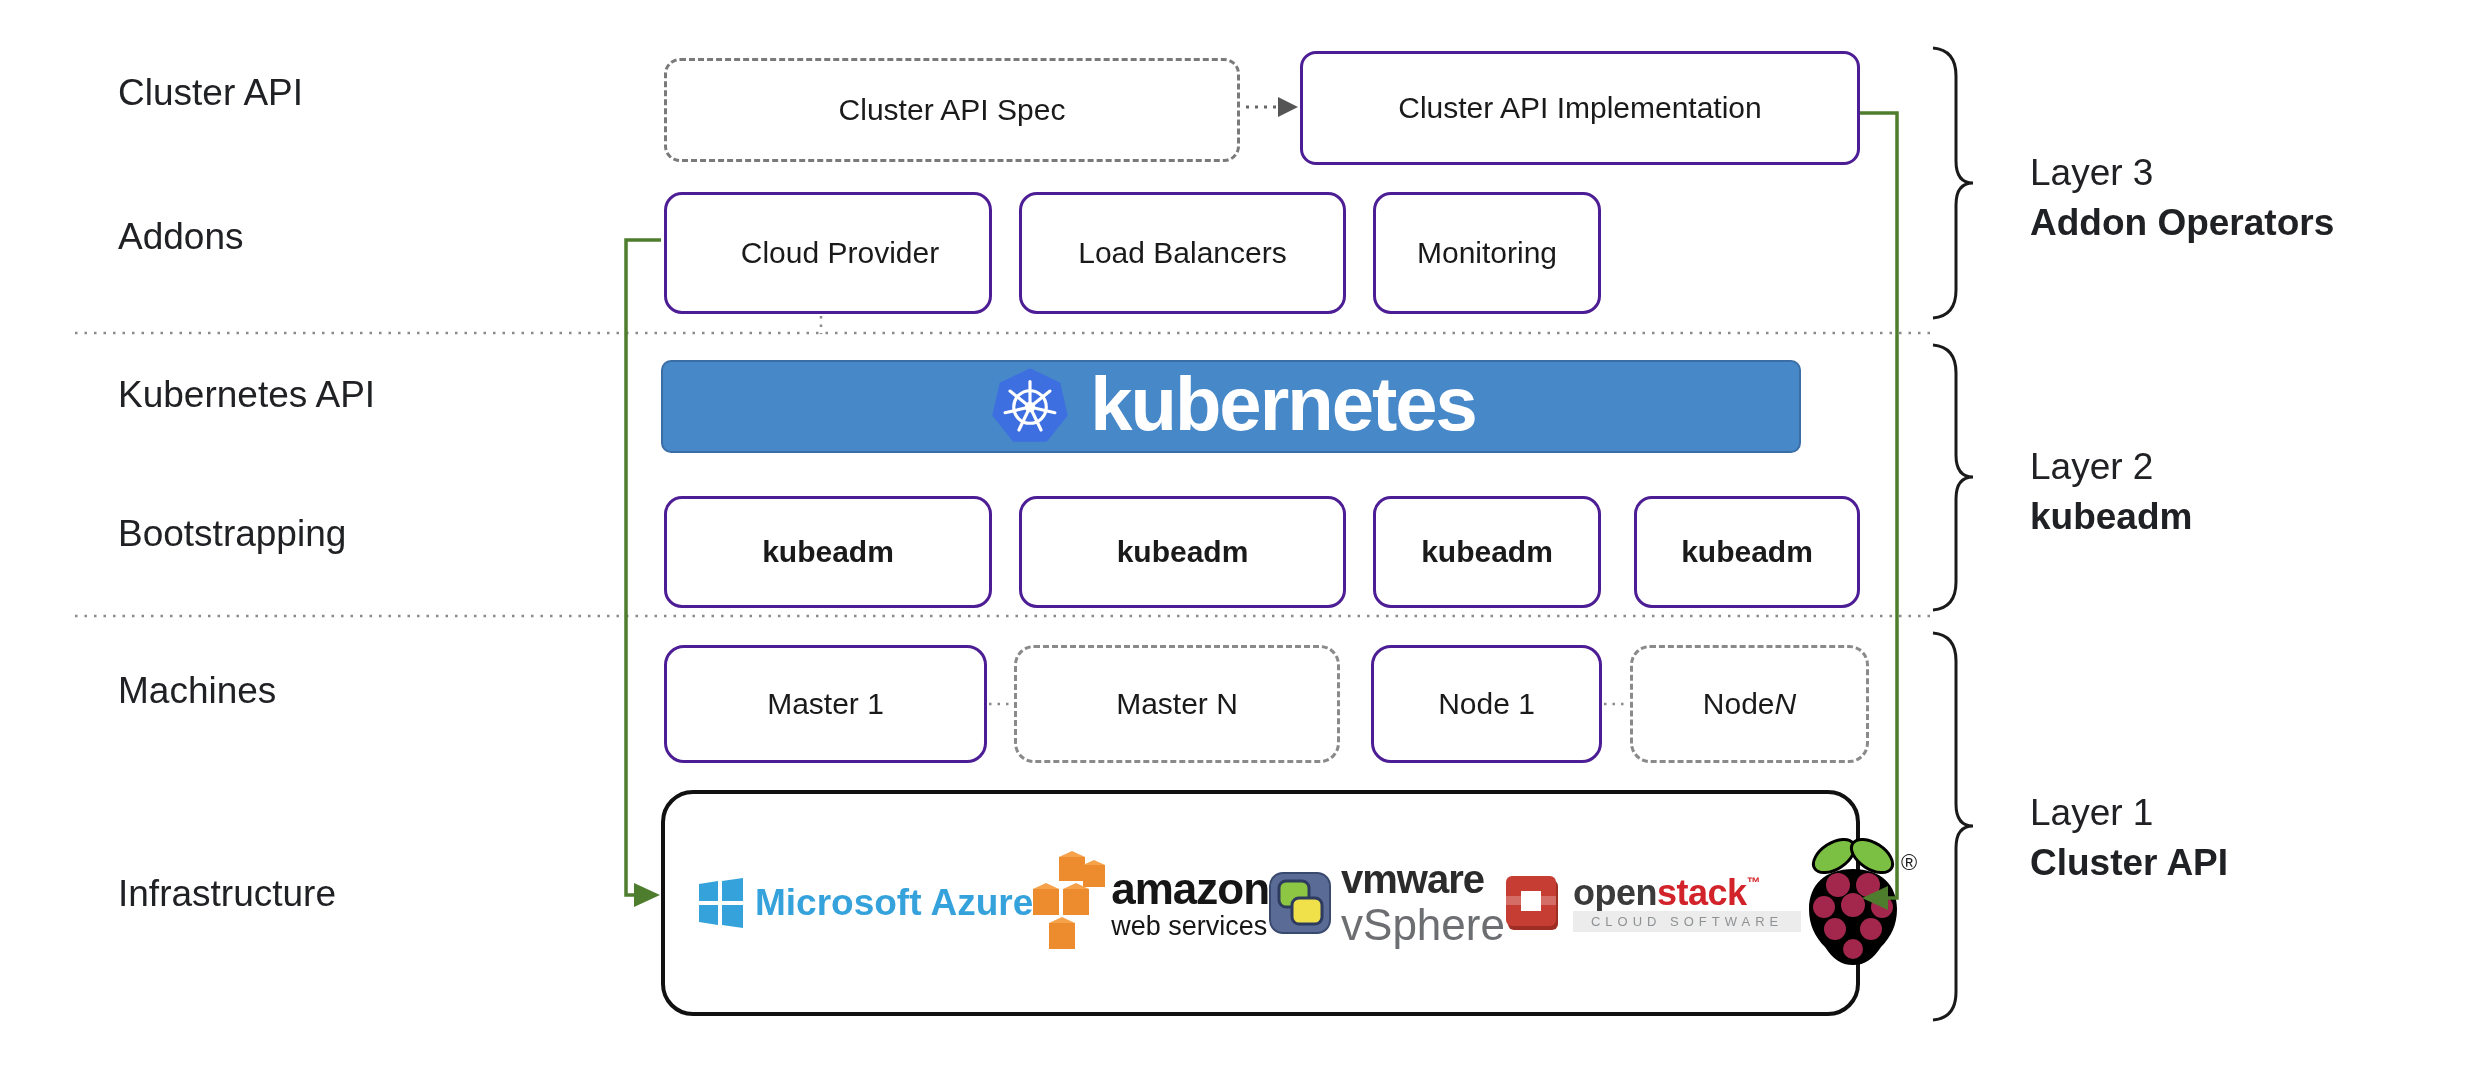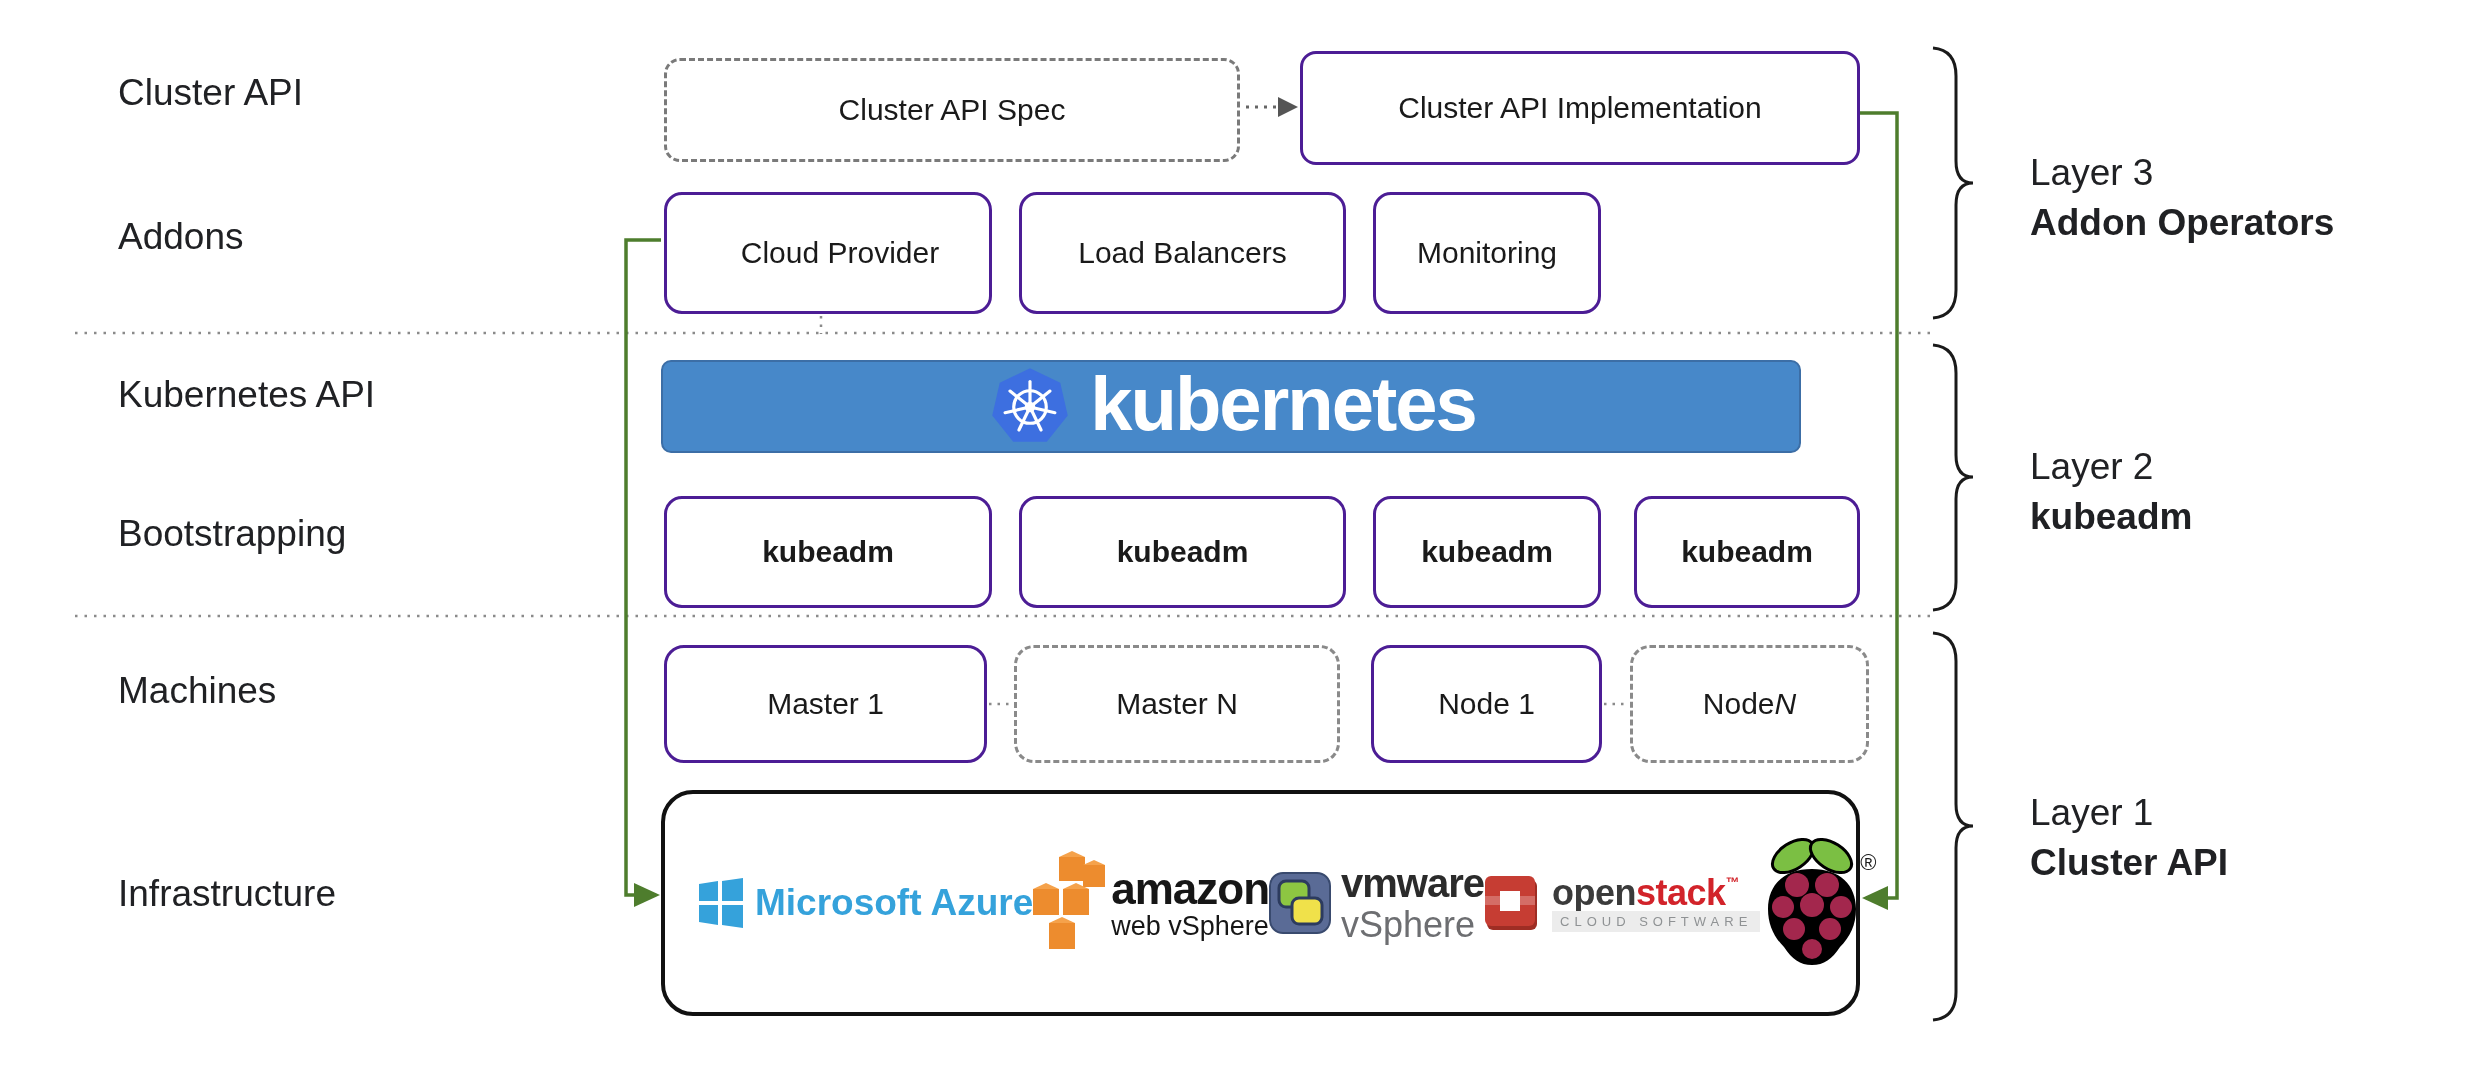--- a/index.html
+++ b/index.html
@@ -32,28 +32,28 @@
     background:#ffffff;border:4px solid #111111;border-radius:32px;box-sizing:border-box;
     display:flex;align-items:center;justify-content:space-between;padding:0 34px 0 30px;
   }
   .logo-item{display:flex;align-items:center;gap:10px;}
   .azure-text{font-size:37px;font-weight:bold;color:#35a2db;white-space:nowrap;}
   .aws-text{display:flex;flex-direction:column;line-height:1;margin-left:-6px;}
   .aws-line1{font-size:44px;font-weight:bold;color:#161616;letter-spacing:-1px;}
   .aws-line2{font-size:27px;color:#161616;margin-top:2px;letter-spacing:0px;}
   .vmw-text{display:flex;flex-direction:column;line-height:1;}
   .vmw-line1{font-size:40px;font-weight:bold;color:#2b2b2b;letter-spacing:-1px;}
-  .vmw-line2{font-size:36px;color:#6d6e71;margin-top:4px;}
+  .vmw-line2{font-size:44px;color:#6d6e71;margin-top:4px;}
   .os-text{display:flex;flex-direction:column;line-height:1;}
   .os-line1{font-size:36px;font-weight:bold;letter-spacing:-0.5px;white-space:nowrap;}
   .os-open{color:#3b3b3b;}
   .os-stack{color:#d2232a;}
   .os-tm{font-size:14px;color:#d2232a;vertical-align:top;}
   .os-sub{font-size:13px;color:#8f9294;background:#ececec;letter-spacing:5px;
-          padding:4px 8px;text-align:center;white-space:nowrap;}
+          padding:4px 18px;text-align:center;white-space:nowrap;}
   
   .layer-label{position:absolute;left:2030px;font-size:37px;line-height:50px;white-space:nowrap;}
   .layer-label .l2{font-weight:bold;}
   
   #overlay{position:absolute;left:0;top:0;width:2490px;height:1076px;pointer-events:none;}
 </style>
 </head>
 <body>
 
 <div id="canvas">
@@ -142,21 +142,21 @@
           <polygon points="0,38 13,32 26,38 13,44" fill="#f5a24b"></polygon>
             <rect x="0" y="38" width="26" height="26" fill="#ed8c2e"></rect>
           <polygon points="30,38 43,32 56,38 43,44" fill="#f5a24b"></polygon>
             <rect x="30" y="38" width="26" height="26" fill="#ed8c2e"></rect>
           <polygon points="16,72 29,66 42,72 29,78" fill="#f5a24b"></polygon>
             <rect x="16" y="72" width="26" height="26" fill="#ed8c2e"></rect>
         </g>
       </svg>
       <div class="aws-text">
         <span class="aws-line1">amazon</span>
-        <span class="aws-line2">web vSphere</span>
+        <span class="aws-line2">web services</span>
       </div>
     </div>
 
     <div class="logo-item">
       <svg width="62" height="62" viewBox="0 0 62 62">
         <rect x="1" y="1" width="60" height="60" rx="13" fill="#5a6b96" stroke="#394a6e" stroke-width="2"></rect>
         <rect x="10" y="9" width="30" height="26" rx="7" fill="#8dc642" stroke="#2c3b5e" stroke-width="3"></rect>
         <rect x="23" y="26" width="30" height="26" rx="7" fill="#f0e14a" stroke="#2c3b5e" stroke-width="3"></rect>
       </svg>
       <div class="vmw-text">

